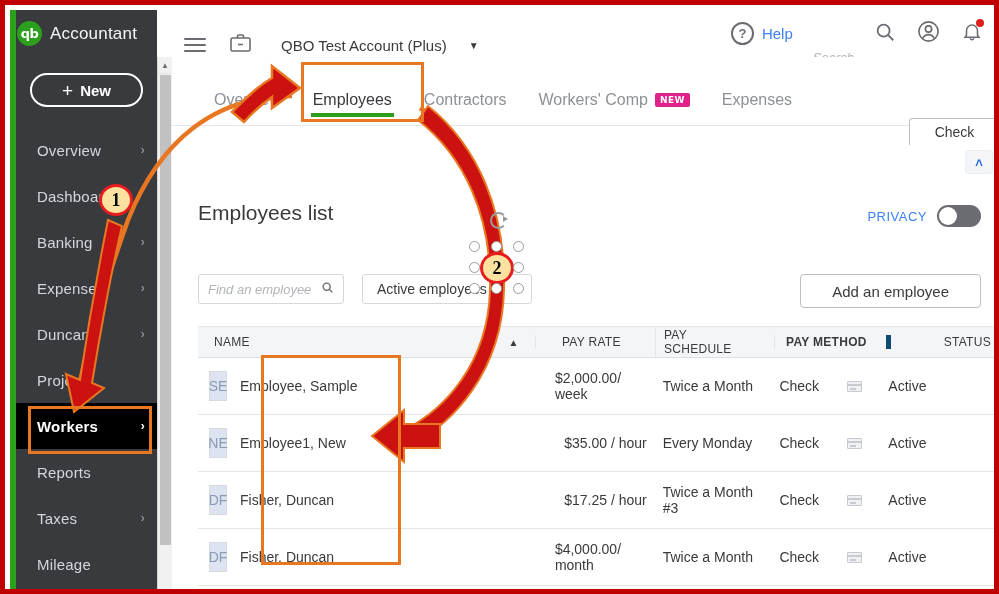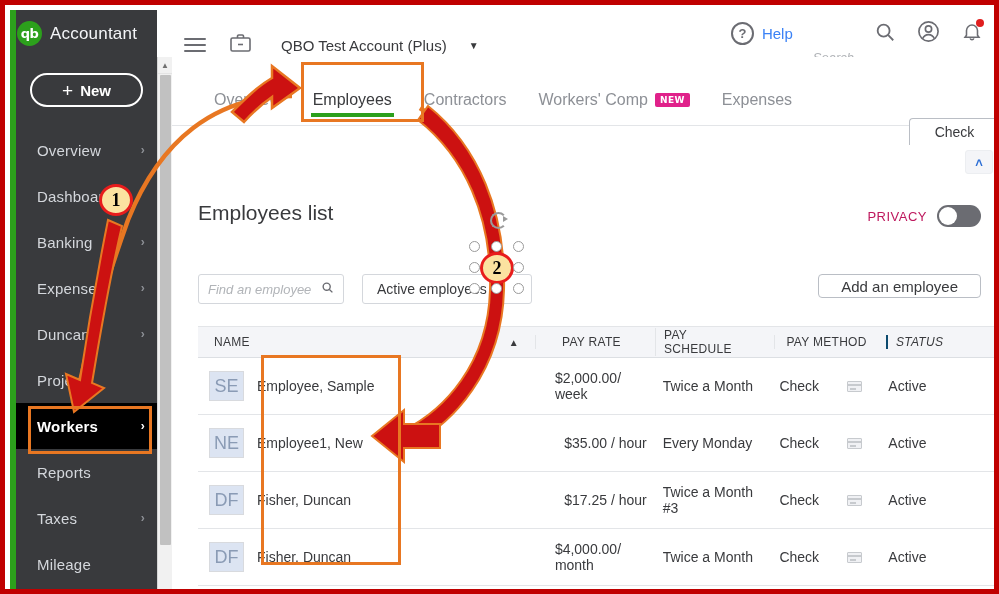--- a/index.html
+++ b/index.html
@@ -145,21 +145,21 @@
   #content {
     position:absolute; left:162px; top:117px; right:0; bottom:0;
     background:#fff; overflow:hidden;
   }
   #list-title {
     position:absolute; left:26px; top:74px; font-size:21px; color:#393a3d;
   }
   #privacy {
     position:absolute; right:18px; top:78px; display:flex; align-items:center; gap:10px;
   }
-  .privacy-label { font-size:13px; color:#be185d; letter-spacing:.5px; }
+  .privacy-label { font-size:13px; color:#3b82f6; letter-spacing:.5px; }
   .toggle {
     width:44px; height:22px; border-radius:11px; background:#6b6c72;
     position:relative;
   }
   .toggle .knob {
     position:absolute; left:2px; top:2px; width:18px; height:18px;
     border-radius:50%; background:#fff;
   }
 
   #toolbar { position:absolute; left:26px; top:147px; display:flex; gap:18px; }
@@ -168,50 +168,50 @@
     display:flex; align-items:center; padding:0 9px; background:#fff;
     justify-content:space-between;
   }
   #find-input .ph { font-size:13px; color:#b1b4b8; font-style:italic; }
   #filter-btn {
     height:30px; min-width:170px; border:1px solid #d4d7dc; border-radius:3px;
     display:flex; align-items:center; padding:0 14px; background:#fff;
     font-size:14px; color:#393a3d;
   }
   #add-employee {
-    position:absolute; right:18px; top:147px; height:24px; padding:0 22px;
+    position:absolute; right:18px; top:147px; height:34px; padding:0 31px;
     border:1px solid #babec5; border-radius:4px; background:#fff;
     display:flex; align-items:center; font-size:15px; color:#393a3d;
   }
 
   
   #table { position:absolute; left:26px; right:0; top:199px; }
   .thead {
     display:flex; align-items:center; height:32px;
     background:#f4f5f8; border-top:1px solid #e3e5e8; border-bottom:1px solid #dcdfe3;
     font-size:12px; color:#393a3d; letter-spacing:.3px;
   }
   .thead .th { padding:0 8px; display:flex; align-items:center;margin-left:8px; }
   .th-name { width:343px; justify-content:space-between; padding-left:11px; }
   .th-rate { width:119px; justify-content:center; border-left:1px solid #e3e5e8; }
   .th-sched { width:118px; justify-content:center; border-left:1px solid #e3e5e8; }
-  .th-method { width:110px; justify-content:center; border-left:1px solid #e3e5e8; }
-  .th-status { width:120px; justify-content:flex-start; border-left:2px solid #0c4a6e;font-style:italic; }
+  .th-method { width:110px; justify-content:center; border-left:1px solid #e3e5e8;font-weight:bold; }
+  .th-status { width:120px; justify-content:flex-end; border-left:5px solid #0c4a6e; }
   .sortarrow { font-size:10px; color:#393a3d; }
 
   .trow {
     display:flex; align-items:center; height:57px;
     border-bottom:1px solid #e3e5e8; font-size:14px; color:#393a3d;
   }
   .td { padding:0 8px; display:flex; align-items:center; }
   .td-name { width:343px; gap:13px; padding-left:11px; }
   .avatar {
-    width:35px; height:30px; background:#dce4f2; color:#8a9bb5;
+    width:18px; height:30px; background:#dce4f2; color:#8a9bb5;
     display:flex; align-items:center; justify-content:center;
-    font-size:18px; border:1px solid #d8dade; flex:none;
+    font-size:14px; border:1px solid #d8dade; flex:none;
   }
   .td-rate { width:119px; justify-content:flex-end; padding-left:18px; }
   .td-sched { width:118px; }
   .td-method { width:110px; justify-content:space-between; padding-right:18px; }
   .td-status { width:120px; padding-left:8px; }
   .check-icon {
     width:15px; height:11px; border:1px solid #c7cace; border-radius:1px;
     background:#f0f1f4; position:relative; flex:none;
   }
   .check-icon::before {

